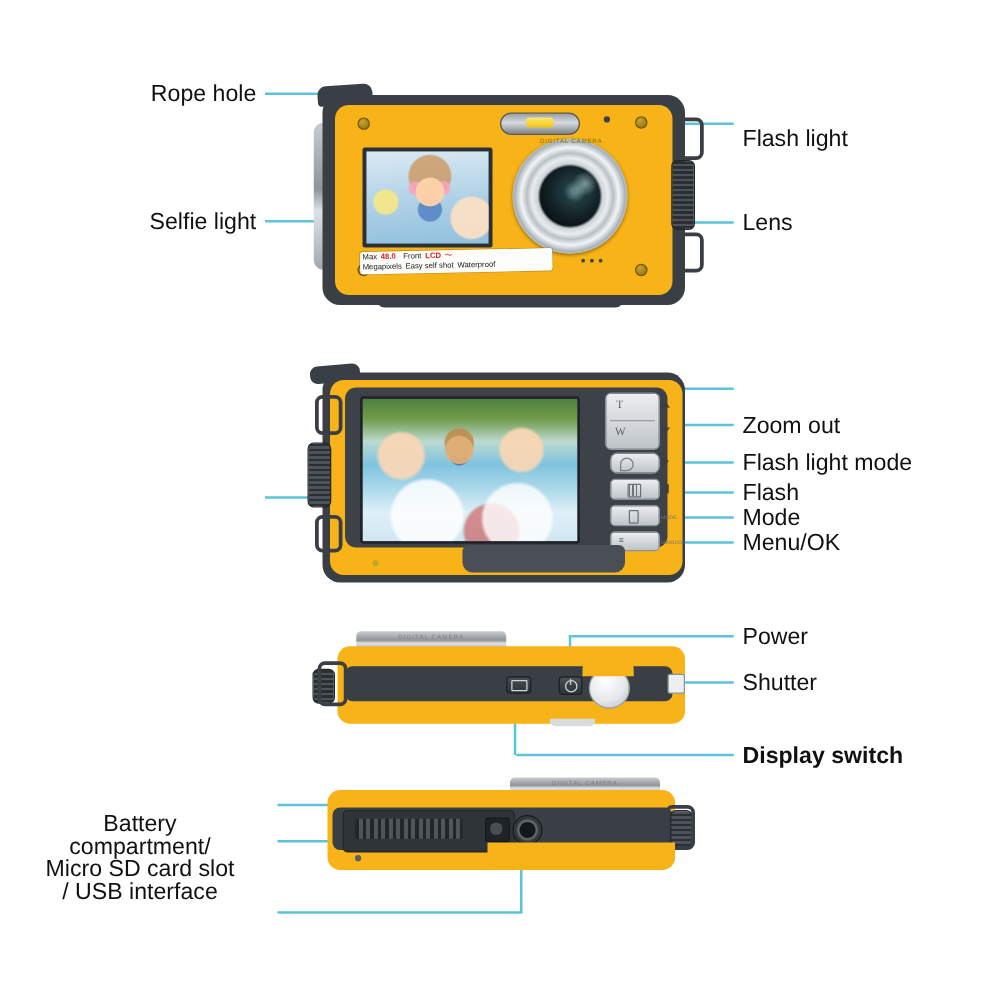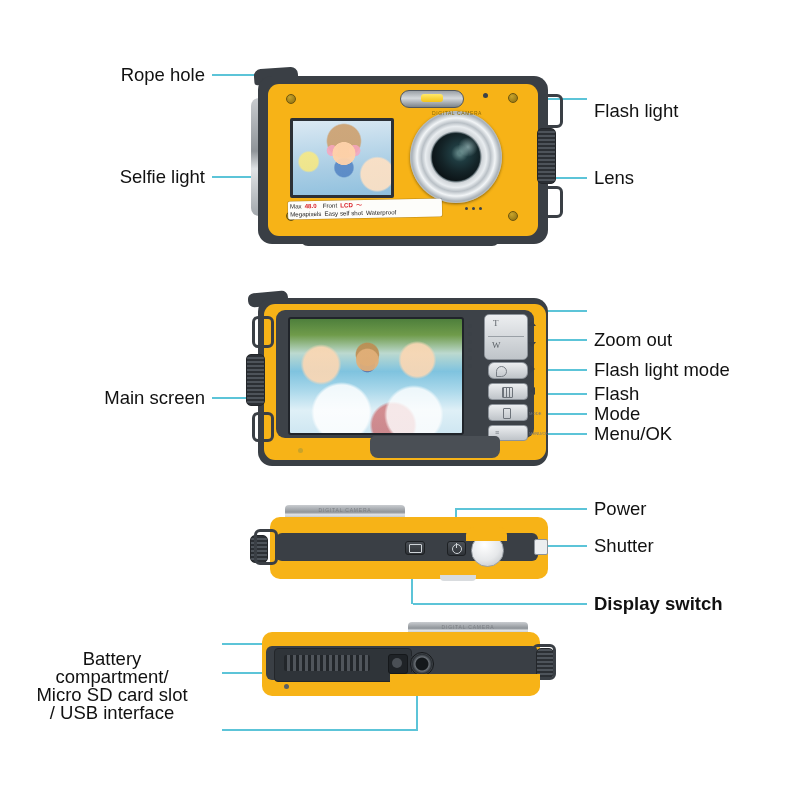--- a/index.html
+++ b/index.html
@@ -139,21 +139,20 @@
 <body>
 
 <div id="stage">
 
   <div class="lbl r" style="left:30px;top:65px;width:175px;">Rope hole</div>
   <div class="ld h" style="left:212px;top:74px;width:52px;"></div>
 
   <div class="lbl r" style="left:20px;top:167px;width:185px;">Selfie light</div>
   <div class="ld h" style="left:212px;top:176px;width:115px;"></div>
 
-  <div class="lbl r" style="left:20px;top:388px;width:185px;">Main screen</div>
   <div class="ld h" style="left:212px;top:397px;width:120px;"></div>
 
   <div class="ld h" style="left:222px;top:643px;width:168px;"></div>
   <div class="ld v" style="left:388px;top:643px;height:24px;"></div>
 
   <div class="lbl c" style="left:8px;top:650px;width:208px;line-height:18px;">Battery
 compartment/
 Micro SD card slot
 / USB interface</div>
   <div class="ld h" style="left:222px;top:672px;width:68px;"></div>

